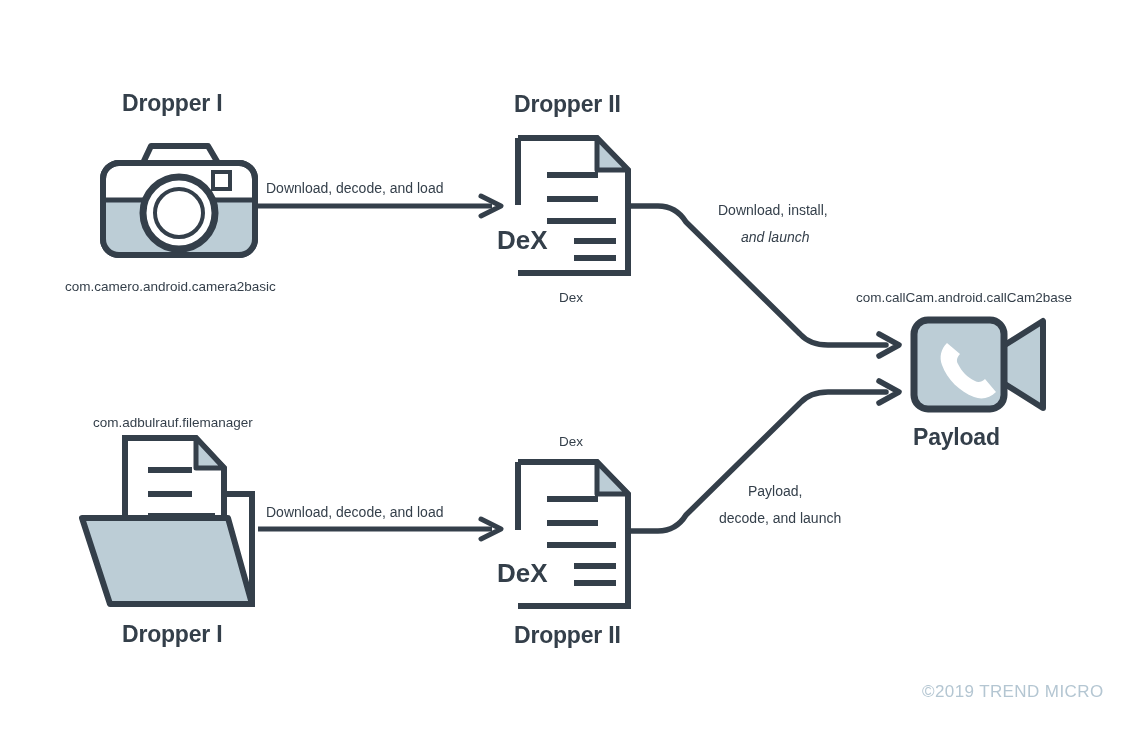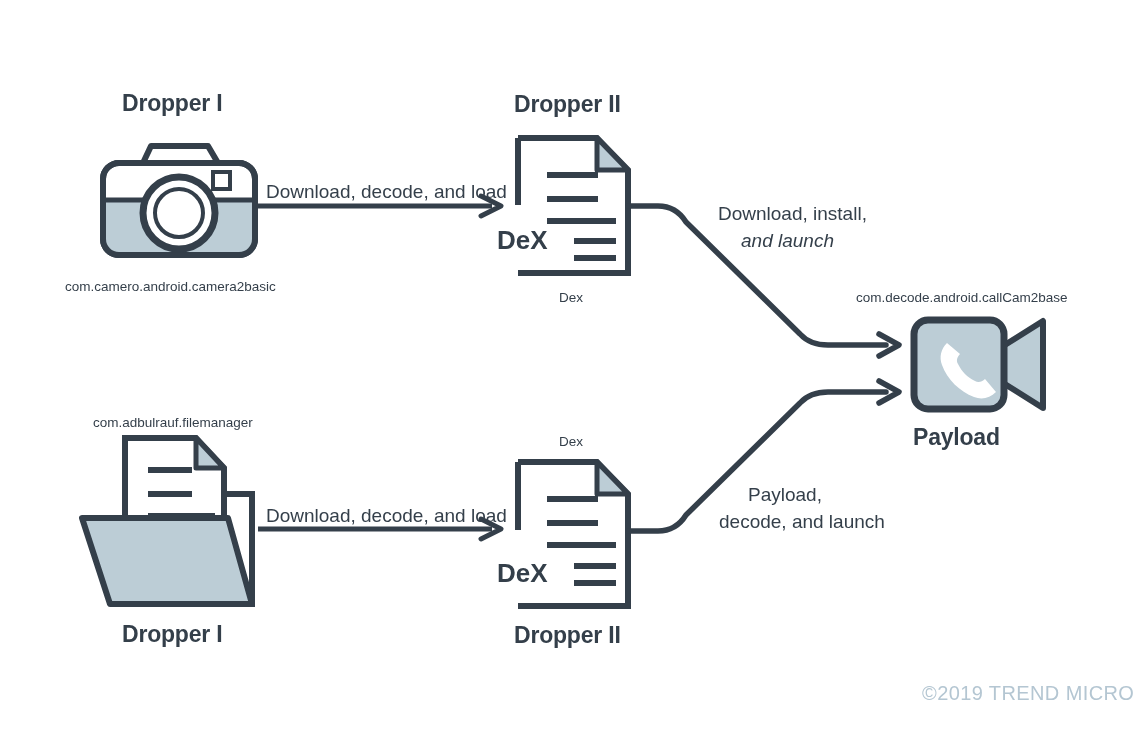--- a/index.html
+++ b/index.html
@@ -34,26 +34,26 @@
     letter-spacing: -0.2px;
   }
   .pkg {
     font-size: 13.5px;
     font-weight: normal;
   }
   .dexcap {
     font-size: 13.5px;
   }
   .edge-label {
-    font-size: 19px;
+    font-size: 14px;
     line-height: 1.25;
     text-align: center;
   }
   .copyright {
-    font-size: 20px;
+    font-size: 17px;
     color: #b4c6d2;
     letter-spacing: 0.4px;
   }
   .dexword {
     font-size: 26px;
     font-weight: bold;
   }
 </style>
 </head>
 <body>
@@ -171,19 +171,19 @@
 
   <div class="txt dexcap" style="left:559px; top:434px;">Dex</div>
 
   <div class="txt dexword" style="left:497px; top:558px;">DeX</div>
 
   <div class="txt node-title" style="left:514px; top:622px;">Dropper II</div>
 
   <div class="txt edge-label" style="left:748px; top:483px;">Payload,</div>
   <div class="txt edge-label" style="left:719px; top:510px;">decode, and launch</div>
 
-  <div class="txt pkg" style="left:856px; top:290px;">com.decode.android.callCam2base</div>
+  <div class="txt pkg" style="left:856px; top:290px;">com.callCam.android.callCam2base</div>
 
   <div class="txt node-title" style="left:913px; top:424px;">Payload</div>
 
   <div class="txt copyright" style="left:922px; top:682px;">©2019 TREND MICRO</div>
 
 </div>
 
 </body></html>

